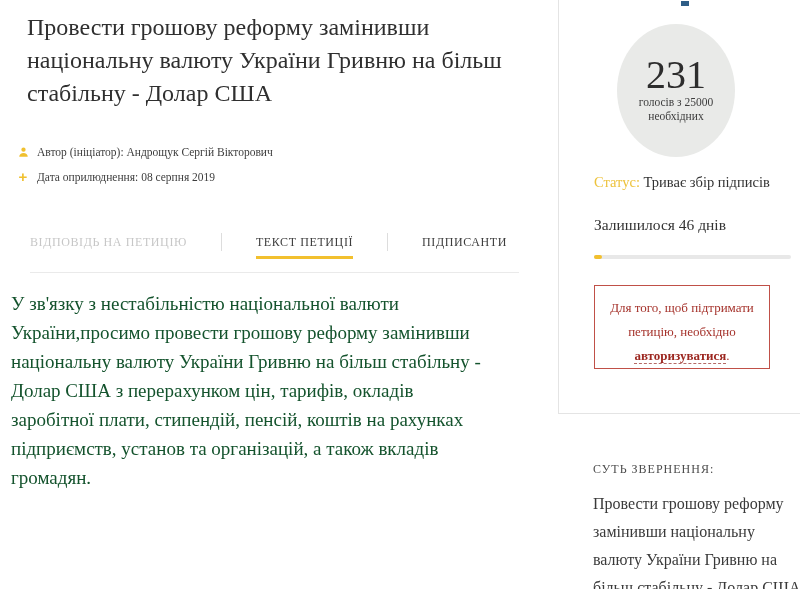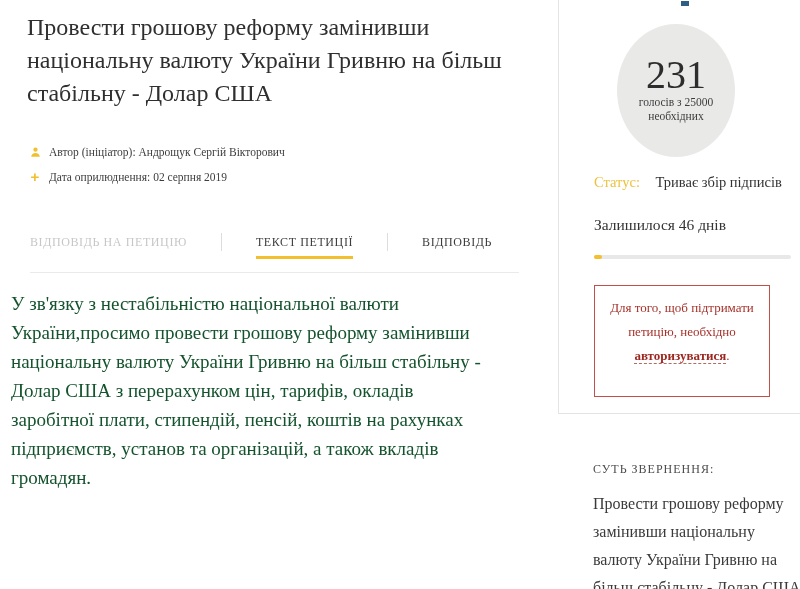--- a/index.html
+++ b/index.html
@@ -7,21 +7,21 @@
   .page {
     position:relative; width:800px; height:589px; background:#ffffff;
     overflow:hidden; font-family:"Liberation Serif", serif; color:#333;
   }
 
   
   .title {
     position:absolute; left:27px; top:11px; width:505px;
     font-size:24px; line-height:33px; font-weight:400; color:#2f2f2f;
   }
-  .meta { position:absolute; left:29px; display:flex; align-items:center;
+  .meta { position:absolute; left:17px; display:flex; align-items:center;
           font-size:11.5px; color:#3d3d3d;justify-content:space-between; }
   .meta-author { top:146px; }
   .meta-date { top:171px; }
   .meta .ic { width:12px; margin-right:8px; display:inline-flex;
               justify-content:center; align-items:center; }
   .plus-glyph { color:#f0c02f; font-weight:bold; font-size:15px; line-height:12px;
                 font-family:"Liberation Sans", sans-serif; }
 
   .tabs { position:absolute; left:30px; top:233px; display:flex; align-items:center;
           font-size:12px; letter-spacing:.6px; line-height:16px; color:#3d3d3d;gap:20px; }
@@ -40,29 +40,29 @@
   .card { position:absolute; left:558px; top:-1px; width:260px; height:415px;
           background:#fff; border:1px solid #e4e4e4; }
   .blue-dot { position:absolute; left:122px; top:1px; width:8px; height:5px;
               background:#2e5d86; }
   .circle { position:absolute; left:58px; top:24px; width:118px; height:133px;
             border-radius:50%; background:#e9eae8; text-align:center; }
   .count { margin-top:31px; font-size:40px; line-height:1; color:#2d2d2d; }
   .caption { font-size:11.5px; line-height:14px; color:#3d3d3d;
              padding:0 10px; }
   .status-row { position:absolute; left:35px; top:174px; font-size:14.5px; white-space:nowrap; }
-  .status-label { color:#edc23b; margin-right:12px; }
+  .status-label { color:#edc23b; }
   .status-value { color:#333333;text-align:center; }
   .days { position:absolute; left:35px; top:216px; font-size:15.5px; color:#333; }
   .progress { position:absolute; left:35px; top:255px; width:197px; height:4px;
               background:#e8e8e8; border-radius:2px; }
   .progress-fill { display:block; width:8px; height:4px; background:#f2c02e; border-radius:2px; }
   .auth-box { position:absolute; left:35px; top:285px; width:176px;
               border:1px solid #c05048; color:#a5322b; text-align:center;
-              font-size:13px; line-height:24px; padding:10px 8px 28px; }
+              font-size:13px; line-height:24px; padding:10px 8px 0; }
   .auth-link { color:#9c2720; font-weight:bold; text-decoration:none;
                border-bottom:1px dashed #b56a66; cursor:pointer; }
 
   
   .essence { position:absolute; left:593px; top:462px; width:212px; }
   .essence-label { font-size:12px; letter-spacing:1px; color:#4c4c4c; margin-bottom:13px; }
   .essence-text { font-size:16px; line-height:28px; color:#3a3a3a; }
 </style>
 </head>
 <body>
@@ -76,29 +76,29 @@
       <svg width="11" height="12" viewBox="0 0 16 16" aria-hidden="true">
         <circle cx="8" cy="4.6" r="3.1" fill="#f0c02f"></circle>
         <path d="M1.8 15 C1.8 11.6 4.6 9.4 8 9.4 C11.4 9.4 14.2 11.6 14.2 15 Z" fill="#f0c02f"></path>
       </svg>
     </span>
     <span>Автор (ініціатор): Андрощук Сергій Вікторович</span>
   </div>
 
   <div class="meta meta-date">
     <span class="ic plus-glyph">+</span>
-    <span>Дата оприлюднення: 02 серпня 2019</span>
+    <span>Дата оприлюднення: 08 серпня 2019</span>
   </div>
 
   <nav class="tabs">
     <div class="tab disabled">ВІДПОВІДЬ НА ПЕТИЦІЮ</div>
     <span class="tab-sep"></span>
     <div class="tab active">ТЕКСТ ПЕТИЦІЇ</div>
     <span class="tab-sep"></span>
-    <div class="tab">ВІДПОВІДЬ</div>
+    <div class="tab">ПІДПИСАНТИ</div>
   </nav>
 
   <div class="rule"></div>
 
   <p class="body-text">У зв'язку з нестабільністю національної валюти України,просимо провести грошову реформу замінивши національну валюту України Гривню на більш стабільну - Долар США з перерахунком цін, тарифів, окладів заробітної плати, стипендій, пенсій, коштів на рахунках підприємств, установ та організацій, а також вкладів громадян.</p>
 
   <aside class="card">
     <span class="blue-dot"></span>
 
     <div class="circle">

